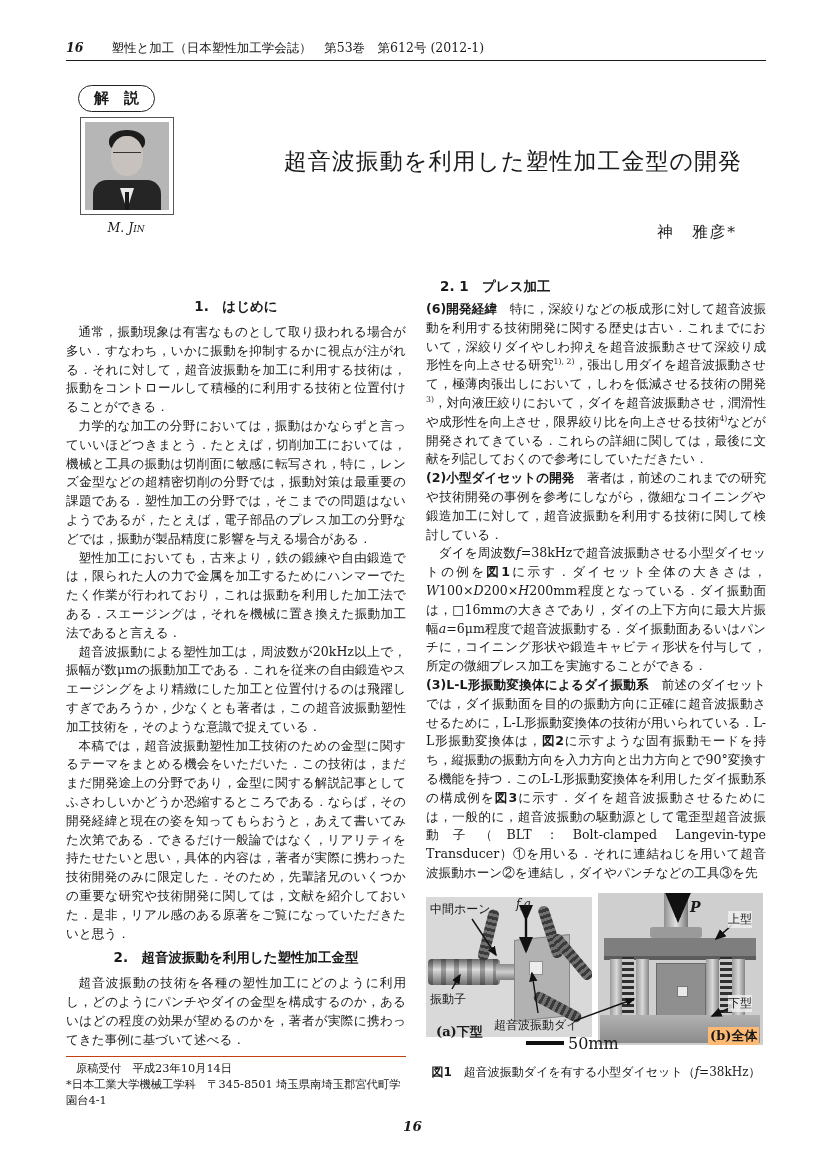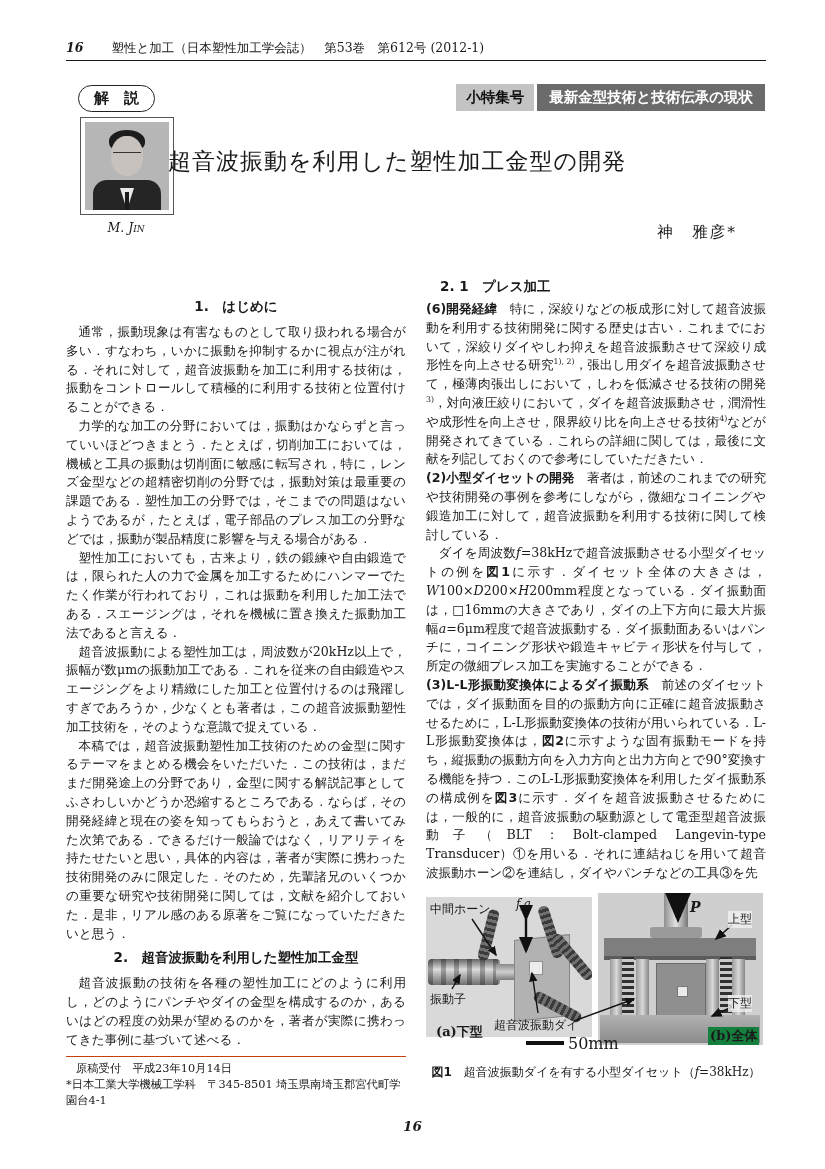--- a/index.html
+++ b/index.html
@@ -24,21 +24,21 @@
                border-radius:14px 14px 0 0;}
   .p-shirt{position:absolute;bottom:0;left:35px;width:14px;height:22px;background:#e8e8e8;
            clip-path:polygon(50% 100%,0 0,100% 0);}
   .p-tie{position:absolute;bottom:0;left:40px;width:4px;height:18px;background:#1a1a1a;}
   .p-head{position:absolute;top:14px;left:26px;width:32px;height:40px;border-radius:46%;background:#c7c2bd;}
   .p-hair{position:absolute;top:8px;left:24px;width:36px;height:22px;border-radius:50% 50% 42% 42%;background:#1c1c1c;}
   .p-glasses{position:absolute;top:30px;left:28px;width:28px;height:6px;border-top:1.5px solid #333;}
   .photo-cap{position:absolute;left:80px;top:220px;width:92px;text-align:center;font-style:italic;
              font-variant:small-caps;font-size:12.5px;}
   
-  .title{position:absolute;left:168px;top:146px;width:545px;margin:0;text-align:left;
+  .title{position:absolute;left:197px;top:146px;width:545px;margin:0;text-align:right;
          font-size:23px;font-weight:500;letter-spacing:1px;}
   .author{position:absolute;right:88px;top:222px;font-size:15.5px;letter-spacing:2px;}
   
   .col{position:absolute;width:340px;text-align:justify;}
   .col.left{left:66px;top:292px;}
   .col.right{left:426px;top:278px;}
   .body{margin:0;font-size:12.6px;line-height:18.8px;}
   .ind{text-indent:1em;}
   h2.sec{margin:6px 0 7px 0;text-align:center;font-family:"DejaVu Sans",sans-serif;
          font-size:13.5px;font-weight:700;}
@@ -84,43 +84,39 @@
   .l-horn{left:4px;top:8px;}
   .l-fa{left:90px;top:4px;font-style:italic;}
   .l-trans{left:4px;top:98px;}
   .l-suba{left:10px;top:130px;font-weight:700;font-size:13px;}
   .l-die{left:68px;top:124px;}
   .l-scale{left:142px;top:141px;font-size:16px;}
   .scalebar{position:absolute;left:100px;top:148px;width:38px;height:4px;background:#111;}
   .l-load{left:264px;top:6px;font-weight:700;font-style:italic;font-size:14px;}
   .l-upper{left:302px;top:18px;background:rgba(240,240,240,.8);}
   .l-lower{left:302px;top:102px;background:rgba(240,240,240,.8);}
-  .l-subb{left:282px;top:134px;font-weight:700;font-size:13px;background:#15803d;padding:0 2px;}
+  .l-subb{left:282px;top:134px;font-weight:700;font-size:13px;background:#fdba74;padding:0 2px;}
   .fig-arrows{position:absolute;left:0;top:0;width:337px;height:162px;pointer-events:none;}
   .figcap{margin-top:9px;text-align:center;font-size:12px;}
   
   .pageno{position:absolute;left:0;top:1118px;width:100%;text-align:center;
           font-style:italic;font-weight:700;font-size:13.5px;}
 </style>
 </head>
 <body>
 
 <div class="page">
 
   <div class="hdr">
     <span class="hdr-no">16</span><span class="hdr-journal">塑性と加工（日本塑性加工学会誌）　第53巻　第612号 (2012-1)</span>
   </div>
   <div class="hdr-rule"></div>
 
   <div class="kaisetsu">解　説</div>
 
-  <div class="si">
-    <span class="si-tag">小特集号</span>
-    <span class="si-title">最新金型技術と技術伝承の現状</span>
-  </div>
 
   <div class="photo-frame">
     <div class="portrait">
       <div class="p-hair"></div>
       <div class="p-head"></div>
       <div class="p-glasses"></div>
       <div class="p-shoulders"></div>
       <div class="p-shirt"></div>
       <div class="p-tie"></div>
     </div>

